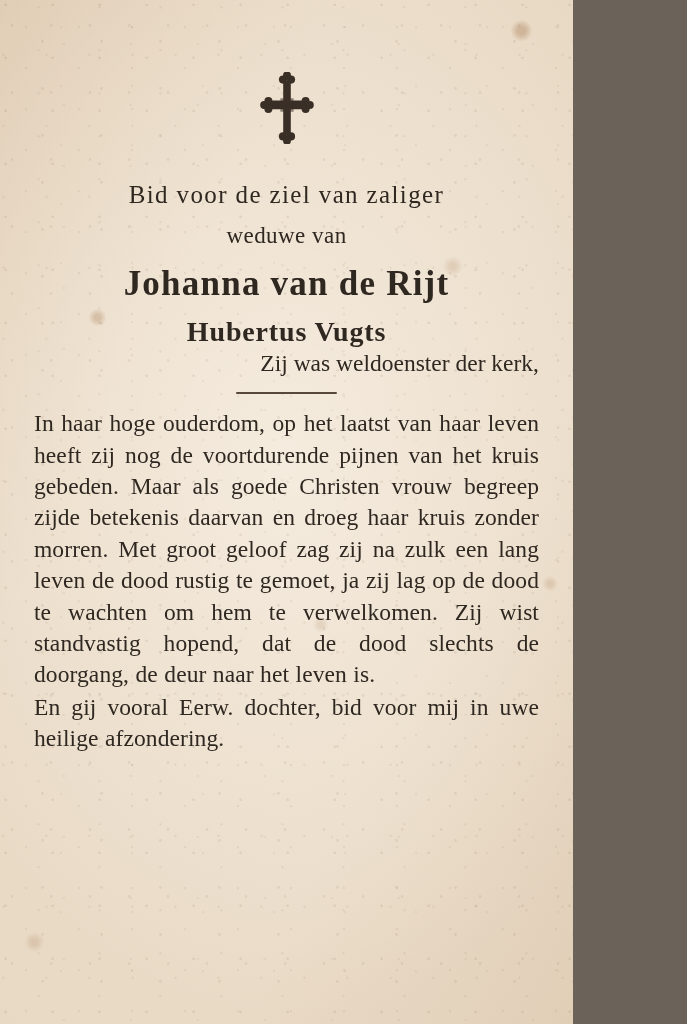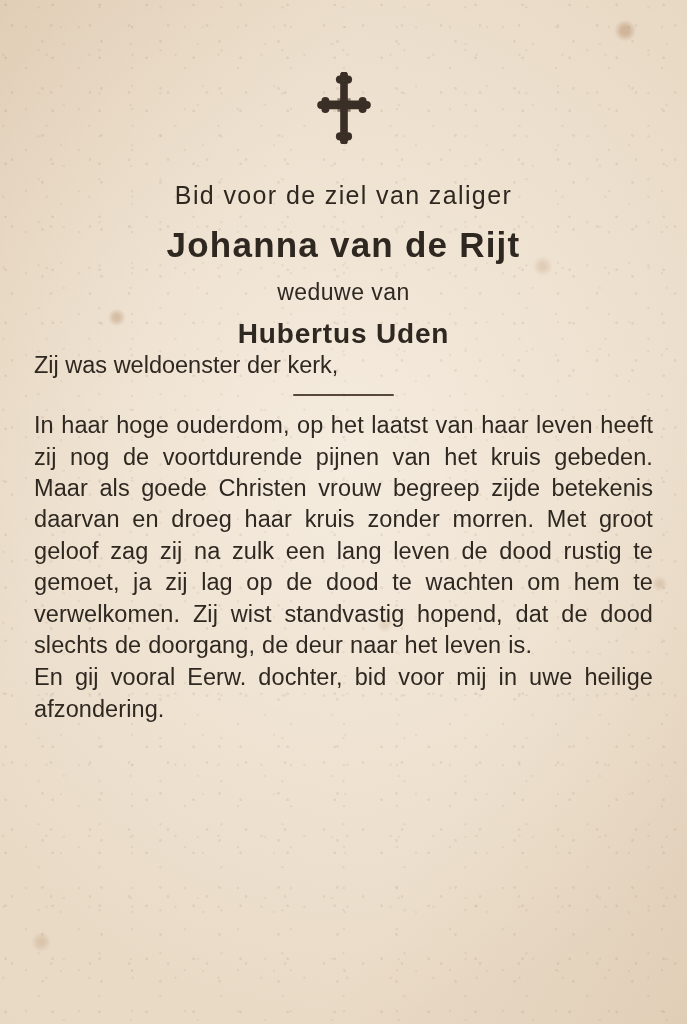--- a/index.html
+++ b/index.html
@@ -2,29 +2,29 @@
 <html><head>
 <meta charset="utf-8">
 <style>
   html, body {
     margin: 0;
     padding: 0;
     background: #6b6359;
   }
   #card {
     position: relative;
-    width: 687px;
+    width: 573px;
     height: 1024px;
     overflow: hidden;
     background-color: #e9dac6;
     background-image:
       radial-gradient(ellipse 120% 95% at 50% 45%, rgba(255,250,242,0.55) 0%, rgba(255,250,242,0.0) 58%),
       radial-gradient(ellipse 135% 110% at 50% 50%, rgba(150,120,85,0.0) 55%, rgba(142,112,78,0.22) 100%),
       linear-gradient(118deg, rgba(208,182,150,0.30) 0%, rgba(233,218,198,0) 30%, rgba(233,218,198,0) 70%, rgba(203,176,143,0.26) 100%);
-    font-family: Liberation Sans, sans-serif;
+    font-family: Liberation Serif, serif;
     color: #2f2821;
     box-sizing: border-box;
   }
   
   #grain {
     position: absolute;
     inset: 0;
     pointer-events: none;
     opacity: .5;
     background-image:
@@ -100,21 +100,21 @@
     text-align-last: left;
     font-size: 23.5px;
     line-height: 1.335;
     letter-spacing: .004em;
     word-spacing: .02em;
   }
   .block.first { margin-top: 17px; }
   .block p { margin: 0; }
 
   .centered-line {
-    text-align: left;
+    text-align: right;
     font-size: 23.5px;
     line-height: 1.335;
   }
 
   .rule-short {
     width: 101px;
     height: 2px;
     background: #4a3a2d;
     margin: 13px auto 14px;
     border-radius: 1px;
@@ -156,23 +156,23 @@
           <circle cx="49.6" cy="28.9" r="4.0"></circle>
           <circle cx="49.6" cy="36.9" r="4.0"></circle>
           <circle cx="53.8" cy="32.9" r="4.0"></circle>
 
           <path d="M24.4 26.2 h13.2 v13.6 h-13.2 z" opacity=".55"></path>
         </g>
       </svg>
     </div>
 
     <div class="line l-bid">Bid voor de ziel van zaliger</div>
+    <div class="line l-weduwe">weduwe van</div>
     <div class="line l-name">Johanna van de Rijt</div>
-    <div class="line l-weduwe">weduwe van</div>
-    <div class="line l-spouse">Hubertus Uden</div>
+    <div class="line l-spouse">Hubertus Vugts</div>
 
     <div class="centered-line">Zij was weldoenster der kerk,</div>
 
     <div class="rule-short"></div>
 
     <div class="body-copy">
       <div class="block para">
         <p>In haar hoge ouderdom, op het laatst van haar leven heeft zij nog de voortdurende pijnen van het kruis gebeden. Maar als goede Christen vrouw begreep zijde betekenis daarvan en droeg haar kruis zonder morren. Met groot geloof zag zij na zulk een lang leven de dood rustig te gemoet, ja zij lag op de dood te wachten om hem te verwelkomen. Zij wist standvastig hopend, dat de dood slechts de doorgang, de deur naar het leven is.</p>
       </div>
       <div class="block para">

